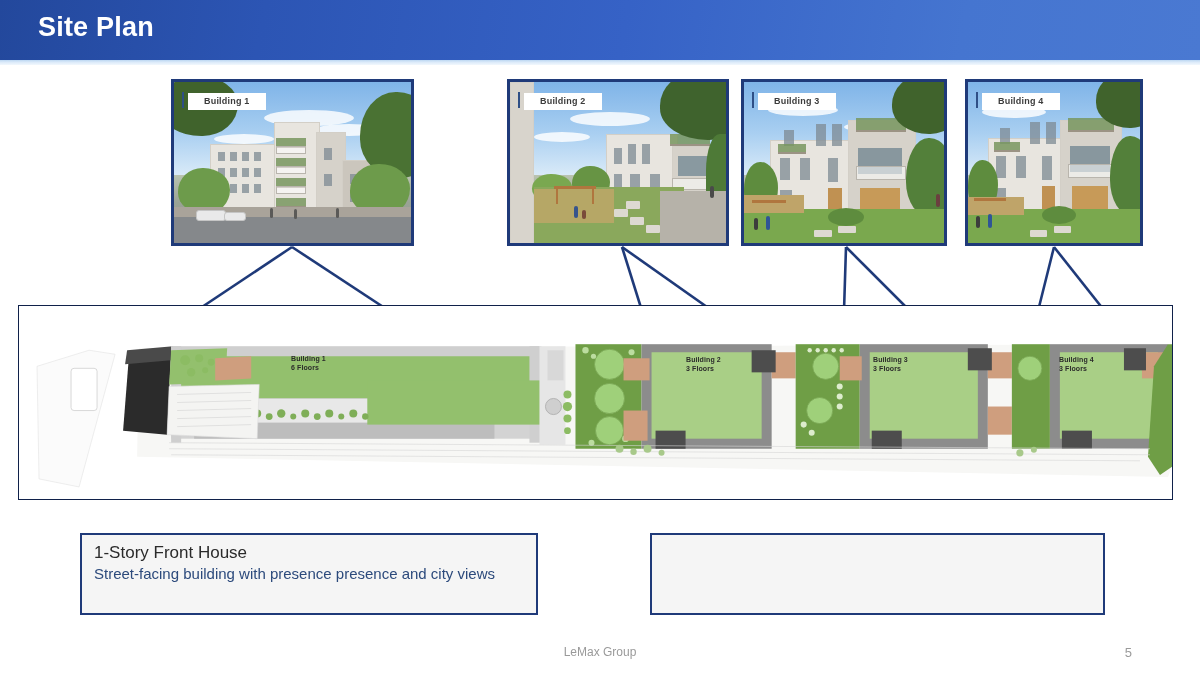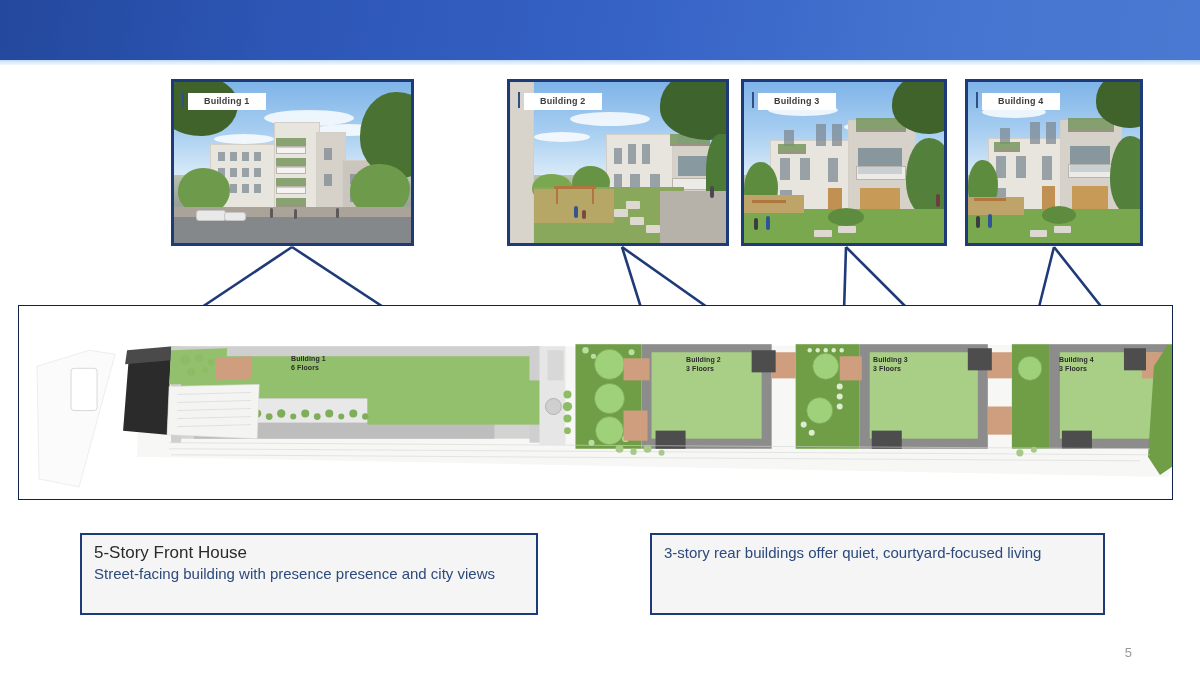--- a/index.html
+++ b/index.html
@@ -89,20 +89,21 @@
     position:absolute;right:68px;top:645px;font-size:13px;color:#9a9a9a;
   }
 </style>
 </head>
 <body>
 
 <div id="slide">
 
   <div class="header"></div>
   <div class="header-underline"></div>
+  <div class="slide-title">Site Plan</div>
 
   <div class="photo" style="left:171px;top:79px;width:243px;height:167px;">
     <div class="sky"></div>
     <div class="ground"></div>
     <div class="cloud" style="left:90px;top:28px;width:90px;height:16px;"></div>
     <div class="cloud" style="left:140px;top:42px;width:70px;height:12px;"></div>
     <div class="cloud" style="left:40px;top:52px;width:60px;height:10px;"></div>
 
     <div class="bldg" style="left:36px;top:62px;width:68px;height:78px;"></div>
     <div class="bldg" style="left:100px;top:40px;width:46px;height:100px;"></div>
@@ -431,23 +432,23 @@
       </g>
     </svg>
 
     <div class="plan-label" style="left:272px;top:48px;"><span>Building 1</span><br><span>6 Floors</span></div>
     <div class="plan-label" style="left:667px;top:49px;"><span>Building 2</span><br><span>3 Floors</span></div>
     <div class="plan-label" style="left:854px;top:49px;"><span>Building 3</span><br><span>3 Floors</span></div>
     <div class="plan-label" style="left:1040px;top:49px;"><span>Building 4</span><br><span>3 Floors</span></div>
   </div>
 
   <div class="caption" style="left:80px;top:533px;width:458px;height:82px;">
-    <h3>5-Story Front House</h3>
+    <h3>1-Story Front House</h3>
     <p>Street-facing building with presence presence and city views</p>
   </div>
 
   <div class="caption" style="left:650px;top:533px;width:455px;height:82px;">
-    <p>3-story rear buildings offer quiet, courtyard-focused living</p>
-  </div>
-
+  </div>
+
+  <div class="footer-company">LeMax Group</div>
   <div class="footer-page">5</div>
 
 </div>
 
 </body></html>

